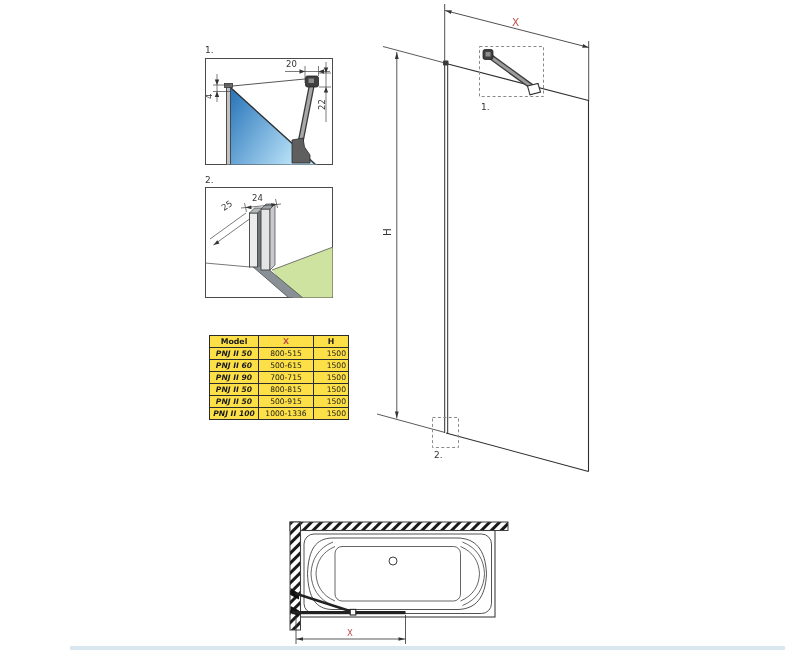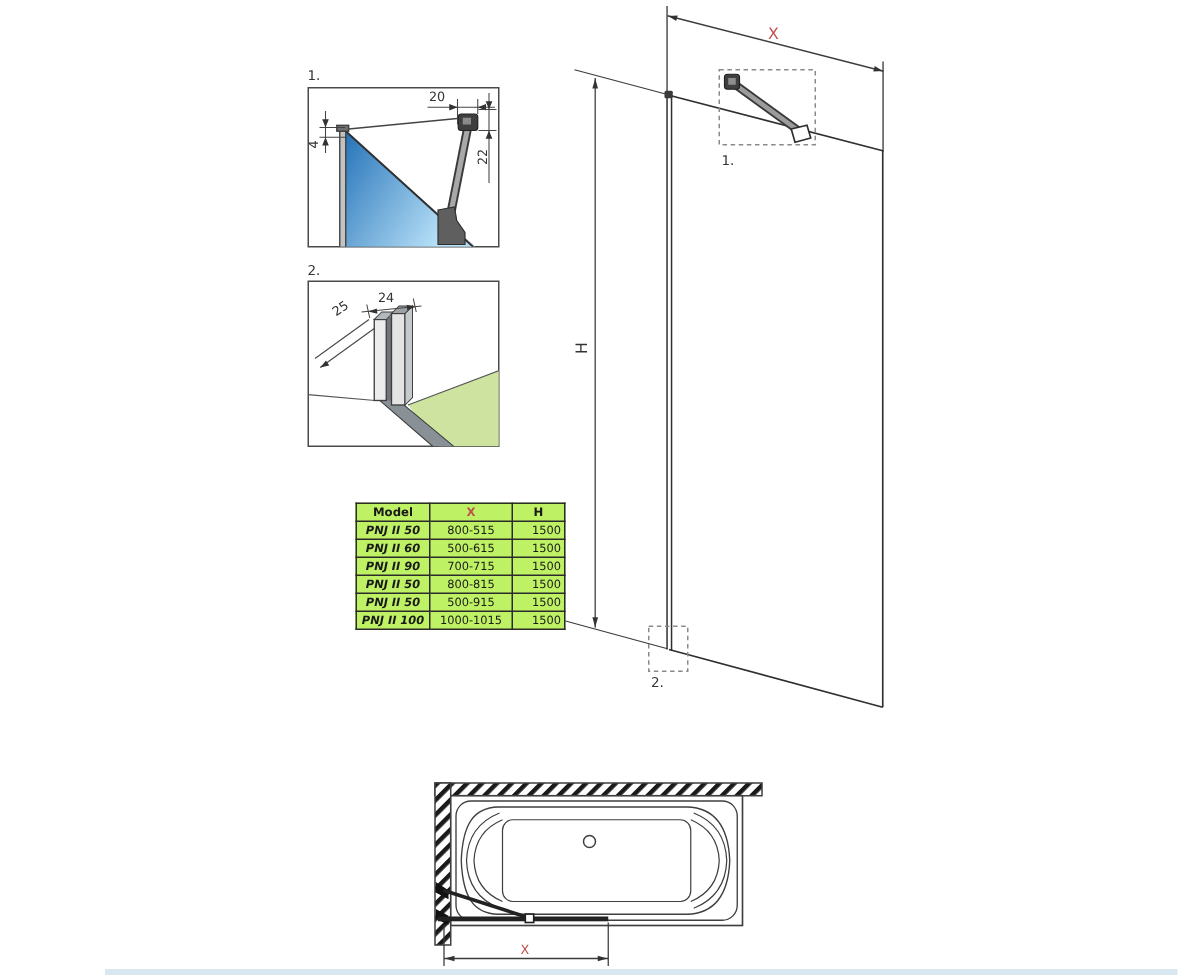--- a/index.html
+++ b/index.html
@@ -5,21 +5,21 @@
   html,body{margin:0;padding:0;background:#fff;}
   .canvas{position:relative;width:800px;height:650px;background:#ffffff;overflow:hidden;
           font-family:"DejaVu Sans","Liberation Sans",sans-serif;}
   .abs{position:absolute;}
   svg text{fill:#333;font-family:"DejaVu Sans","Liberation Sans",sans-serif;}
   svg .red{fill:#c0504d;}
   svg .lbl{font-size:9px;}
   svg .dim{font-size:8.5px;}
   svg .big{font-size:10.5px;}
   
-  table.spec{border-collapse:collapse;font-size:7.6px;color:#1a1a1a;background:#bef264;margin-left:28px;}
+  table.spec{border-collapse:collapse;font-size:7.6px;color:#1a1a1a;background:#fde047;}
   table.spec th,table.spec td{border:1px solid #2b2b2b;text-align:center;padding:0 2px;height:11px;line-height:11px;}
   table.spec th{font-weight:bold;font-size:7.8px;}
   table.spec th.xcol{color:#c0504d;}
   table.spec td.model{font-weight:bold;font-style:italic;width:44px;}
   table.spec td.xval{width:50px;}
   table.spec td.hval{width:30px;text-align:right;}
   .footer-strip{background:#d9e7f0;}
 </style>
 </head>
 <body>
@@ -140,21 +140,21 @@
       <td class="xval">800-815</td>
       <td class="hval">1500</td>
     </tr>
     <tr>
       <td class="model">PNJ II 50</td>
       <td class="xval">500-915</td>
       <td class="hval">1500</td>
     </tr>
     <tr>
       <td class="model">PNJ II 100</td>
-      <td class="xval">1000-1015</td>
+      <td class="xval">1000-1336</td>
       <td class="hval">1500</td>
     </tr>
   </tbody>
     </table>
 
   <svg class="abs" style="left:375px;top:0" width="240" height="512" viewBox="0 0 240 512">
     <g stroke="#3c3c3c" stroke-width="0.9">
       <line x1="69.7" y1="4" x2="69.7" y2="63"></line>
       <line x1="213.7" y1="41" x2="213.7" y2="101"></line>
       <line x1="70" y1="10.5" x2="214" y2="47.5"></line>

